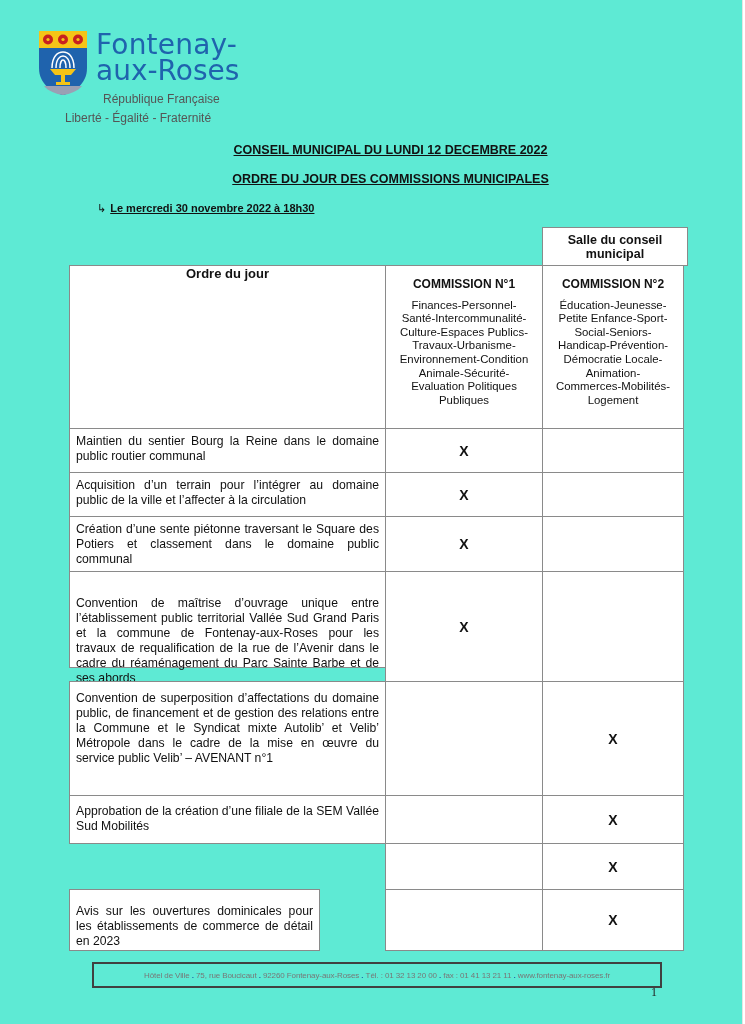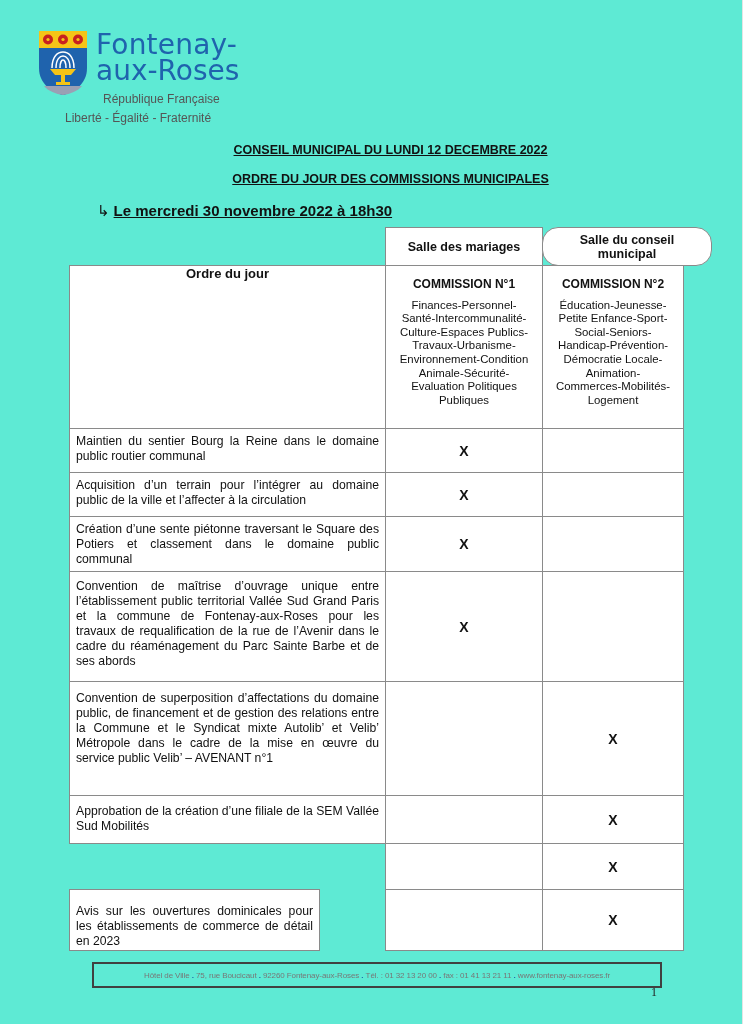--- a/index.html
+++ b/index.html
@@ -9,21 +9,21 @@
   .logo { position:absolute; left:38px; top:30px; }
   .shield { position:absolute; left:0; top:0; width:50px; height:66px; }
   .city1 { position:absolute; left:58px; top:-2px; font-size:28px; color:#1f63ad; letter-spacing:0.2px; white-space:nowrap; font-family:"DejaVu Sans", sans-serif; }
   .city2 { position:absolute; left:58px; top:24px; font-size:28px; color:#1f63ad; white-space:nowrap; font-family:"DejaVu Sans", sans-serif; }
   .rf { position:absolute; left:65px; top:62px; font-size:12px; color:#555; white-space:nowrap; }
   .motto { position:absolute; left:27px; top:81px; font-size:12px; color:#555; white-space:nowrap; }
   
   .title { position:absolute; left:0; width:745px; text-align:center; font-weight:bold; font-size:12.5px; text-decoration:underline; }
   .t1 { top:143px; left:18px; }
   .t2 { top:172px; left:18px; }
-  .date { position:absolute; left:97px; top:202px; font-size:15px; font-weight:bold; }
+  .date { position:absolute; left:97px; top:202px; font-size:11px; font-weight:bold; }
   .date .arrow { margin-right:4px; font-weight:normal; }
   .date .txt { text-decoration:underline; }
   .cell { position:absolute; border:1px solid #8a8a8a; box-sizing:border-box; background:#fff; }
   .hdr-room { display:flex; align-items:center; justify-content:center; text-align:center; font-weight:bold; font-size:12.5px; line-height:14px; }
   .comm { text-align:center; font-size:11.4px; line-height:13.6px; padding-top:12px; }
   .comm .ctitle { font-weight:bold; font-size:12px; margin-bottom:7px; }
   .odj { display:flex; align-items:flex-start; justify-content:center; font-weight:bold; font-size:13px; }
   .item { font-size:12.2px; line-height:15px; text-align:justify; padding:5px 6px 0 6px; }
   .mark { display:flex; align-items:center; justify-content:center; font-weight:bold; font-size:14px; }
   
@@ -59,24 +59,21 @@
     <div class="rf">République Française</div>
     <div class="motto">Liberté - Égalité - Fraternité</div>
   </div>
 
   <div class="title t1">CONSEIL MUNICIPAL DU LUNDI 12 DECEMBRE 2022</div>
   <div class="title t2">ORDRE DU JOUR DES COMMISSIONS MUNICIPALES</div>
   <div class="date">
     <span class="arrow">↳</span><span class="txt">Le mercredi 30 novembre 2022 à 18h30</span>
   </div>
 
-  <div class="cell hdr-room" style="left:385px; top:227px; width:158px; height:39px;">
-      <span>Salle des mariages</span>
-    </div>
-  <div class="cell hdr-room" style="left:542px; top:227px; width:170px; height:39px; padding:0 10px;border-radius:16px;">
+  <div class="cell hdr-room" style="left:542px; top:227px; width:146px; height:39px; padding:0 10px;">
       <span>Salle du conseil municipal</span>
     </div>
 
   <div class="cell odj" style="left:69px; top:265px; width:317px; height:164px;">
       <span>Ordre du jour</span>
     </div>
 
   <div class="cell comm" style="left:385px; top:265px; width:158px; height:164px;">
     <div class="ctitle">COMMISSION N°1</div>
     <div>Finances-Personnel-</div>
@@ -118,21 +115,21 @@
     </div>
 
   <div class="cell item" style="left:69px; top:516px; width:317px; height:56px;"><span>Création d’une sente piétonne traversant le Square des Potiers et classement dans le domaine public communal</span></div>
   <div class="cell mark" style="left:385px; top:516px; width:158px; height:56px;">
       <span>X</span>
     </div>
   <div class="cell mark" style="left:542px; top:516px; width:142px; height:56px;">
       <span></span>
     </div>
 
-  <div class="cell item" style="left:69px; top:571px; width:317px; height:111px; padding-top:7px;"><span>Convention de maîtrise d’ouvrage unique entre l’établissement public territorial Vallée Sud Grand Paris et la commune de Fontenay-aux-Roses pour les travaux de requalification de la rue de l’Avenir dans le cadre du réaménagement du Parc Sainte Barbe et de ses abords</span></div>
+  <div class="cell item" style="left:69px; top:571px; width:317px; height:97px; padding-top:24px;"><span>Convention de maîtrise d’ouvrage unique entre l’établissement public territorial Vallée Sud Grand Paris et la commune de Fontenay-aux-Roses pour les travaux de requalification de la rue de l’Avenir dans le cadre du réaménagement du Parc Sainte Barbe et de ses abords</span></div>
   <div class="cell mark" style="left:385px; top:571px; width:158px; height:111px;">
       <span>X</span>
     </div>
   <div class="cell mark" style="left:542px; top:571px; width:142px; height:111px;">
       <span></span>
     </div>
 
   <div class="cell item" style="left:69px; top:681px; width:317px; height:115px; padding-top:9px;"><span>Convention de superposition d’affectations du domaine public, de financement et de gestion des relations entre la Commune et le Syndicat mixte Autolib’ et Velib’ Métropole dans le cadre de la mise en œuvre du service public Velib’ – AVENANT n°1</span></div>
   <div class="cell mark" style="left:385px; top:681px; width:158px; height:115px;">
       <span></span>

